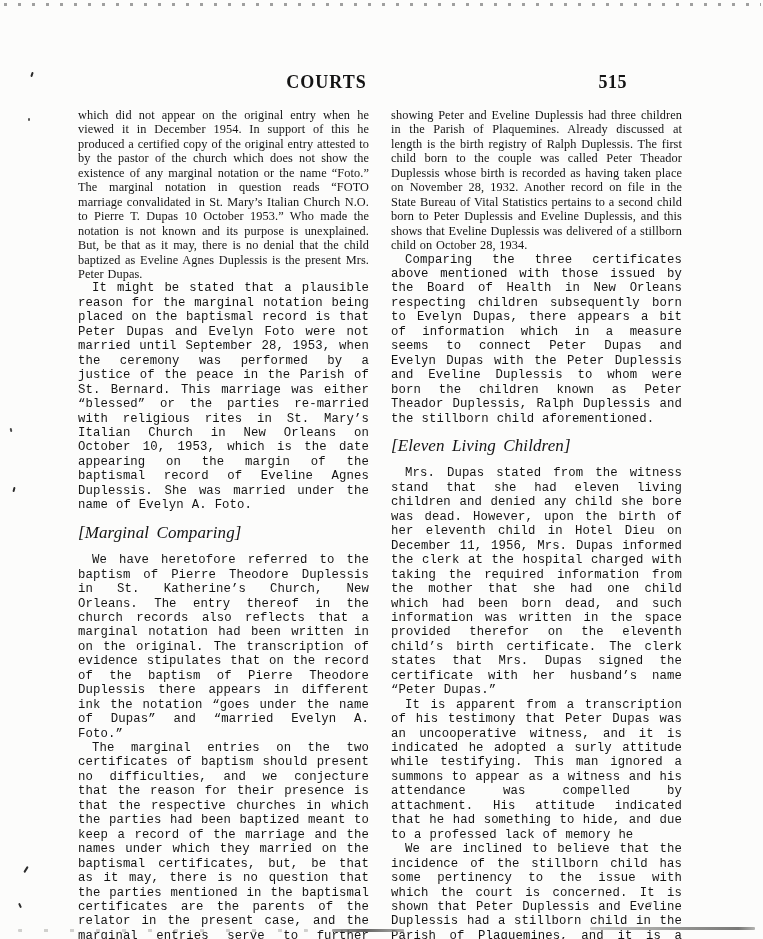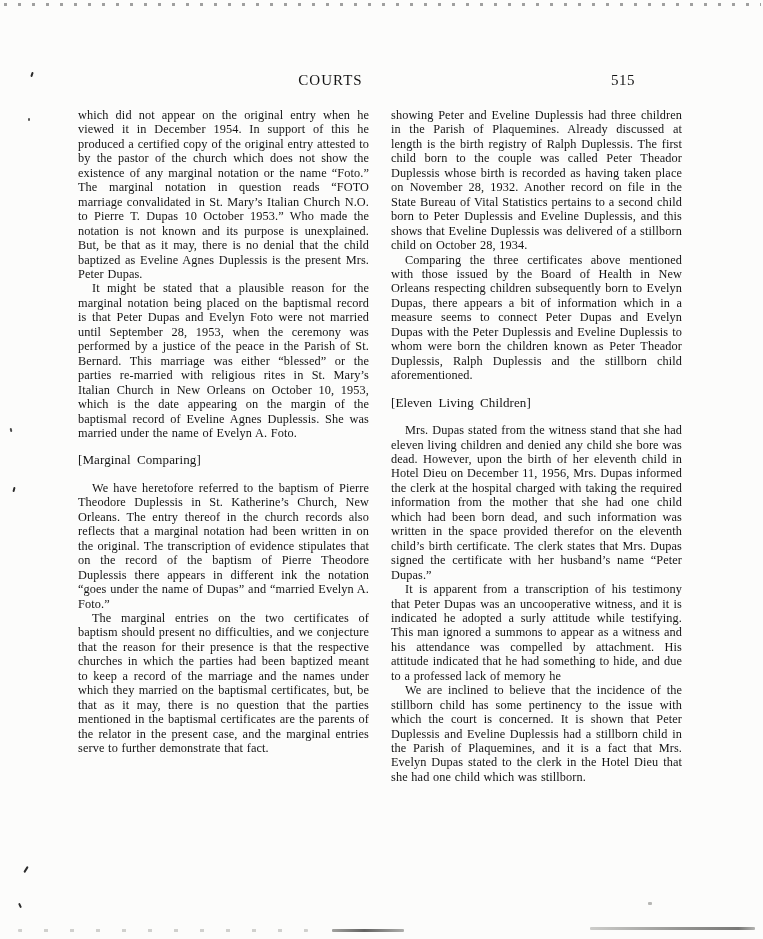--- a/index.html
+++ b/index.html
@@ -23,24 +23,24 @@
     left: 4px;
     right: 2px;
     height: 3px;
     background: repeating-linear-gradient(90deg, #8f8f8f 0 3px, transparent 3px 14px);
     opacity: .85;
   }
   .running-head {
     position: absolute;
     top: 72px;
     left: 78px;
-    right: 70px;
+    right: 78px;
     height: 18px;
-    font-size: 15px;
-    font-weight: normal;
+    font-size: 18px;
+    font-weight: bold;
     letter-spacing: .5px;
   }
   .running-head .head-title {
     position: absolute;
     left: 0;
     right: 110px;
     text-align: center;
     letter-spacing: 1px;
   }
   .running-head .head-page-num {
@@ -64,24 +64,26 @@
     line-height: 14.45px;
     letter-spacing: .1px;
     word-spacing: .5px;
     -webkit-font-smoothing: antialiased;
   }
   .col p {
     margin: 0;
   }
   .col p.indent {
     text-indent: 14px;
+    font-family: Liberation Mono, monospace;
   }
   .col .section-heading {
+    font-style: italic;
     margin: 13px 0 13px 0;
-    font-size: 13px;
+    font-size: 17px;
     word-spacing: 3px;
   }
   
   .bottom-smudge {
     position: absolute;
     height: 3px;
     border-radius: 1px;
   }
   .smudge-1 {
     left: 18px; top: 929px; width: 290px;

